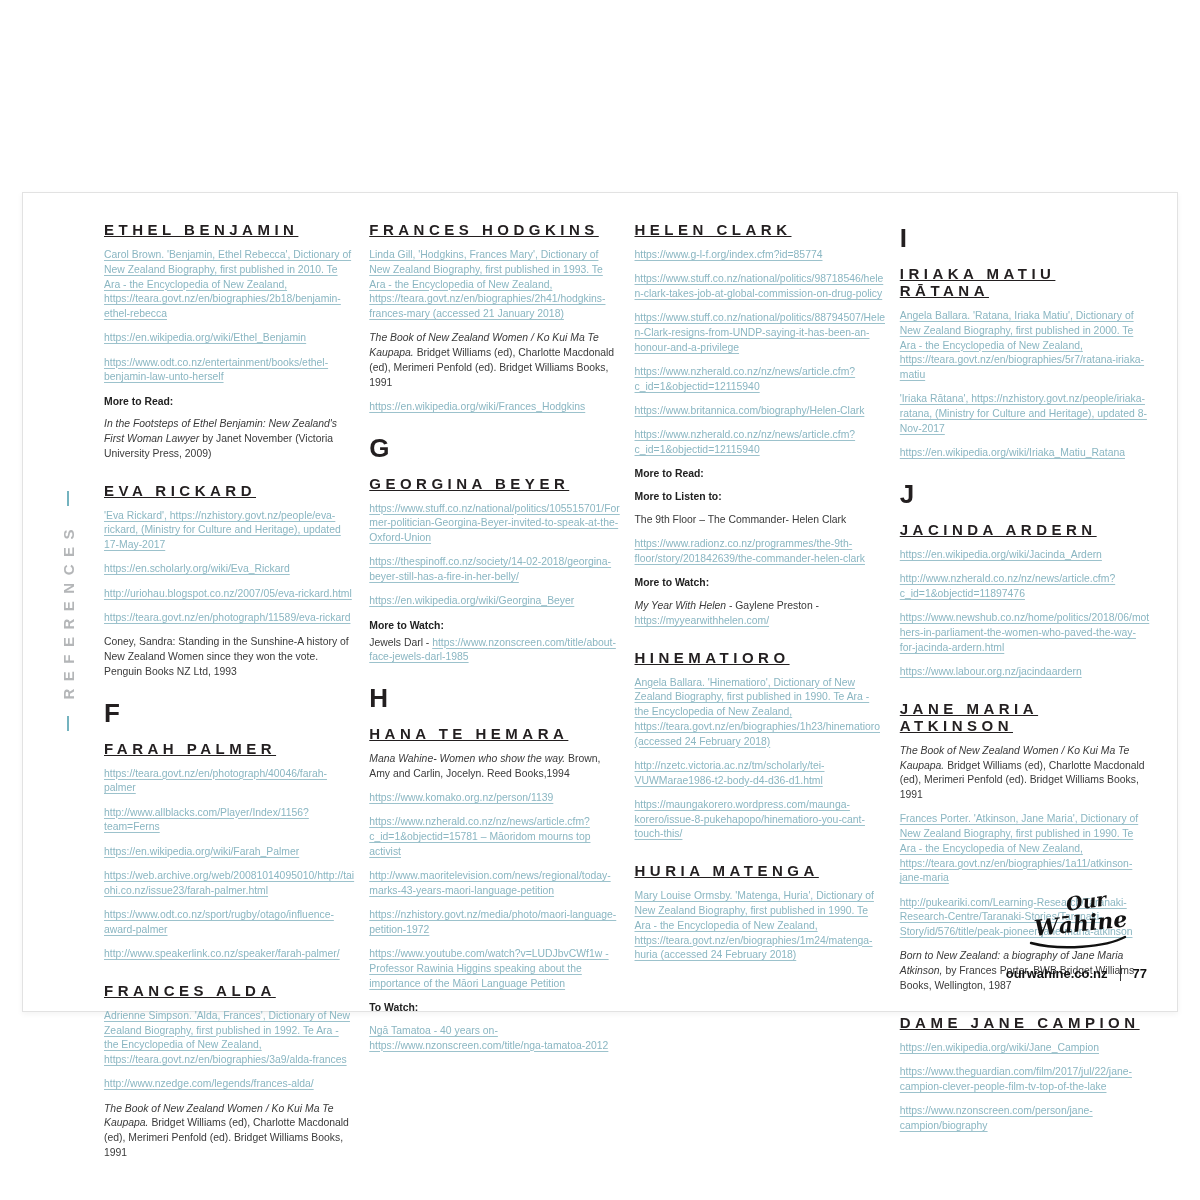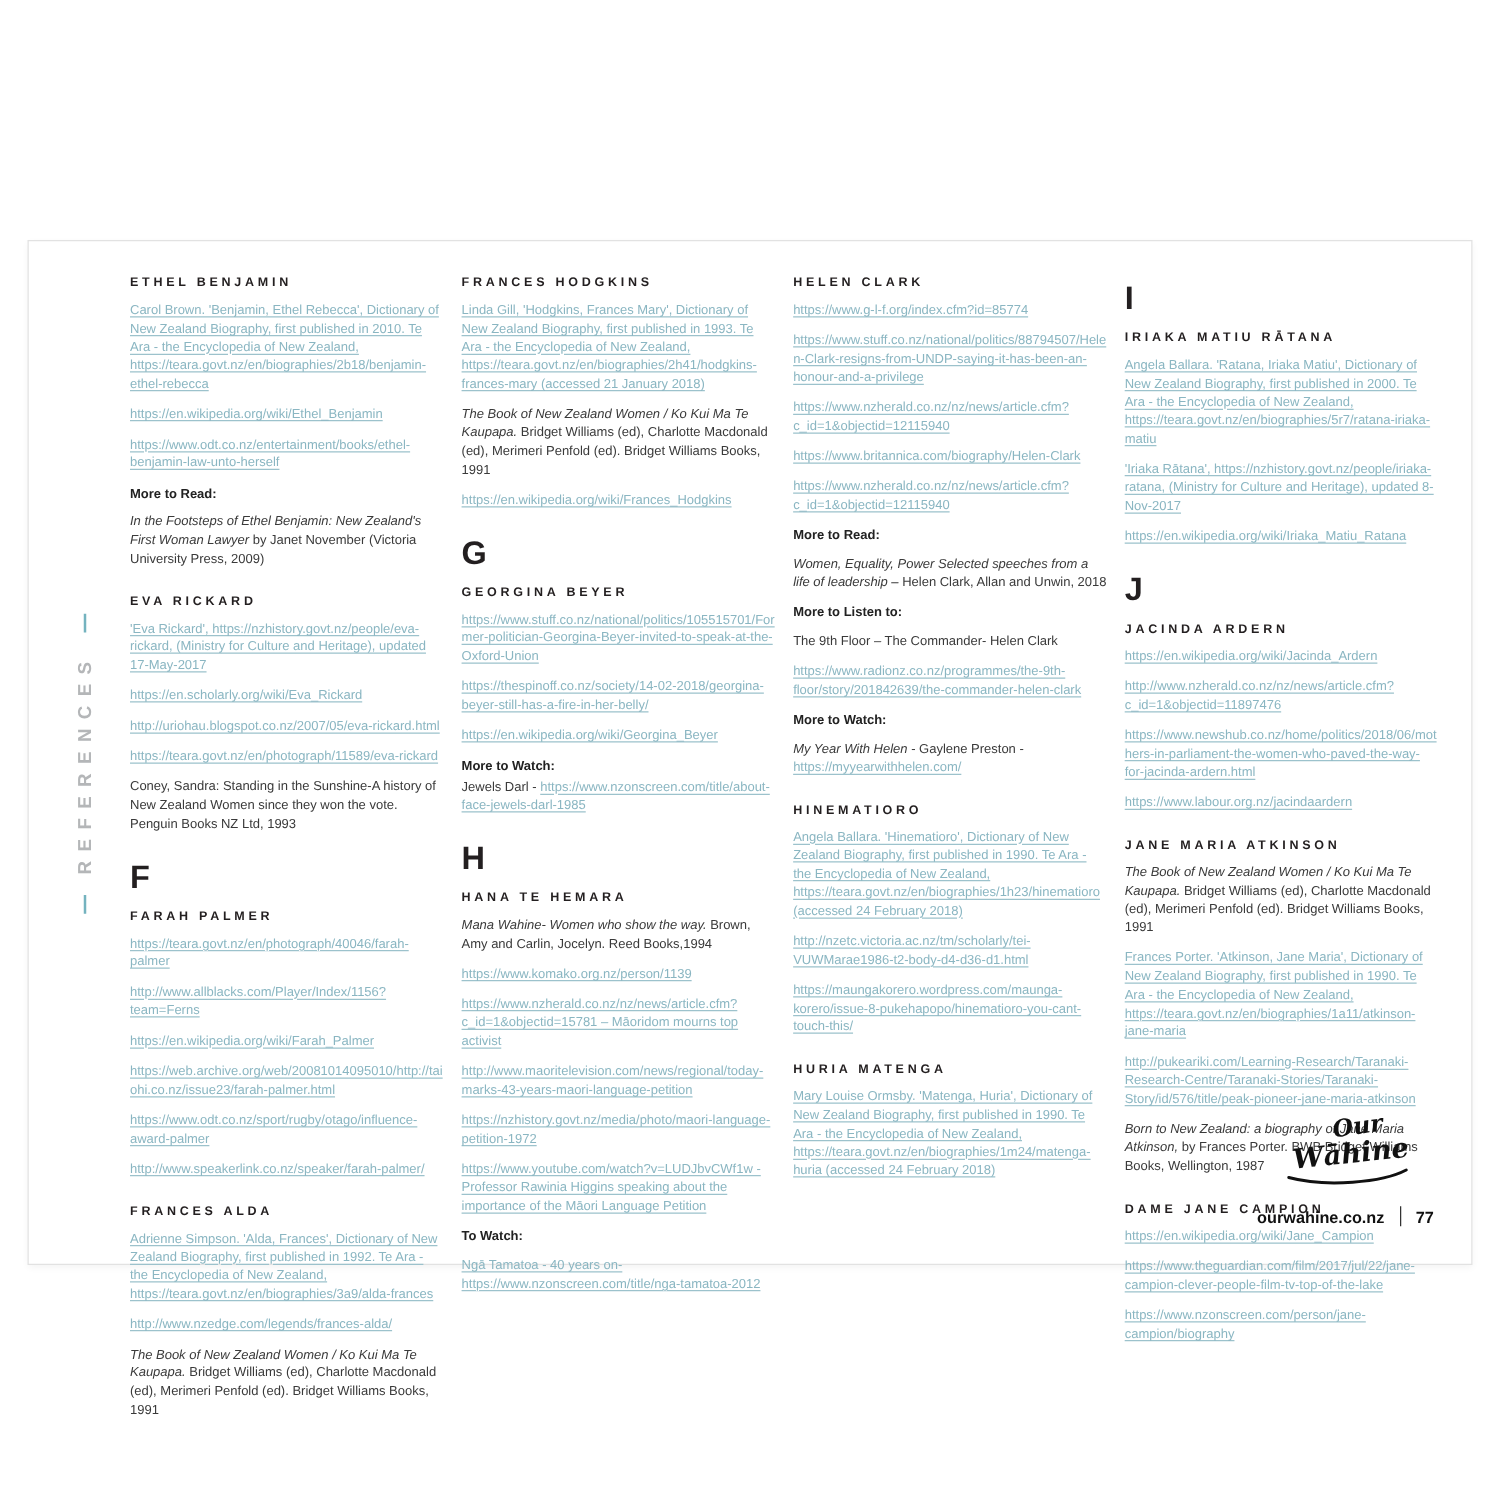--- a/index.html
+++ b/index.html
@@ -47,24 +47,25 @@
     left: 81px; top: 28px; right: 26px; bottom: 20px;
     display: flex; gap: 14px;
   }
   .col { flex: 1 1 0; min-width: 0; }
   section { margin-bottom: 20px; }
   .big-letter {
     font-size: 26px; font-weight: 700; color: #231f20;
     margin: 4px 0 14px 0; line-height: 1;
   }
   .sec-heading {
-    font-size: 10px; font-weight: 700; color: #231f20;
+    font-size: 15px; font-weight: 700; color: #231f20;
     letter-spacing: 0.30em;
     margin: 0 0 10px 0;
     text-transform: uppercase;
+    text-decoration: underline;
   }
   .para {
     font-size: 10.4px; line-height: 1.42;
     color: #3a3a3a;
     margin: 0 0 9.5px 0;
     word-wrap: break-word;
   }
   .para.label { font-weight: 700; color: #222; margin-bottom: 8px; }
   .para.tight { margin-bottom: 2px; }
   .ref-link {
@@ -164,26 +165,26 @@
           <p class="para"><a href="#" class="ref-link">https://nzhistory.govt.nz/media/photo/maori-language-petition-1972</a></p>
           <p class="para"><a href="#" class="ref-link">https://www.youtube.com/watch?v=LUDJbvCWf1w - Professor Rawinia Higgins speaking about the importance of the Māori Language Petition</a></p>
           <p class="para label"><span>To Watch:</span></p>
           <p class="para"><a href="#" class="ref-link">Ngā Tamatoa - 40 years on- https://www.nzonscreen.com/title/nga-tamatoa-2012</a></p>
         </section>
       </div>
       <div class="col">
         <section>
           <h3 class="sec-heading">HELEN CLARK</h3>
           <p class="para"><a href="#" class="ref-link">https://www.g-l-f.org/index.cfm?id=85774</a></p>
+          <p class="para"><a href="#" class="ref-link">https://www.stuff.co.nz/national/politics/98718546/helen-clark-takes-job-at-global-commission-on-drug-policy</a></p>
           <p class="para"><a href="#" class="ref-link">https://www.stuff.co.nz/national/politics/88794507/Helen-Clark-resigns-from-UNDP-saying-it-has-been-an-honour-and-a-privilege</a></p>
           <p class="para"><a href="#" class="ref-link">https://www.nzherald.co.nz/nz/news/article.cfm?c_id=1&amp;objectid=12115940</a></p>
           <p class="para"><a href="#" class="ref-link">https://www.britannica.com/biography/Helen-Clark</a></p>
           <p class="para"><a href="#" class="ref-link">https://www.nzherald.co.nz/nz/news/article.cfm?c_id=1&amp;objectid=12115940</a></p>
           <p class="para label"><span>More to Read:</span></p>
-          <p class="para"><span class="it">Women, Equality, Power Selected speeches from a life of leadership –</span><span> Helen Clark, Allan and Unwin, 2018</span></p>
           <p class="para label"><span>More to Listen to:</span></p>
           <p class="para"><span>The 9th Floor – The Commander- Helen Clark</span></p>
           <p class="para"><a href="#" class="ref-link">https://www.radionz.co.nz/programmes/the-9th-floor/story/201842639/the-commander-helen-clark</a></p>
           <p class="para label"><span>More to Watch:</span></p>
           <p class="para"><span class="it">My Year With Helen</span><span> - Gaylene Preston - </span><a href="#" class="ref-link">https://myyearwithhelen.com/</a></p>
         </section>
         <section>
           <h3 class="sec-heading">HINEMATIORO</h3>
           <p class="para"><a href="#" class="ref-link">Angela Ballara. 'Hinematioro', Dictionary of New Zealand Biography, first published in 1990. Te Ara - the Encyclopedia of New Zealand, https://teara.govt.nz/en/biographies/1h23/hinematioro (accessed 24 February 2018)</a></p>
           <p class="para"><a href="#" class="ref-link">http://nzetc.victoria.ac.nz/tm/scholarly/tei-VUWMarae1986-t2-body-d4-d36-d1.html</a></p>

